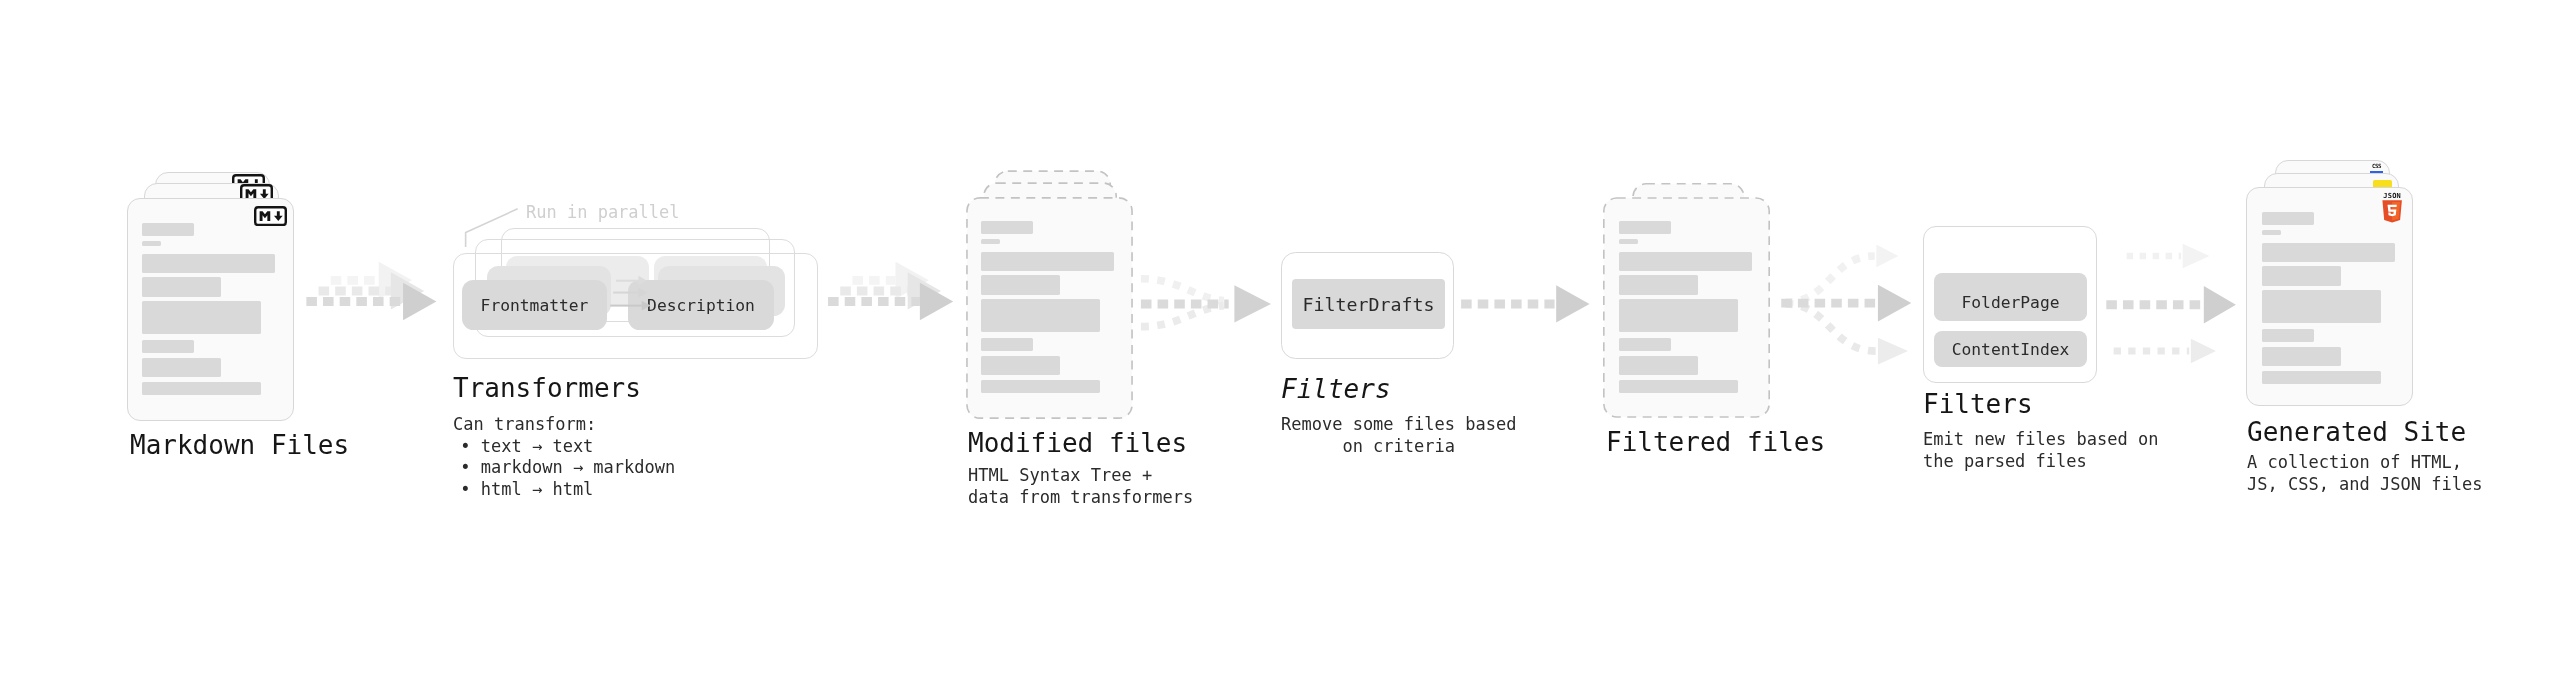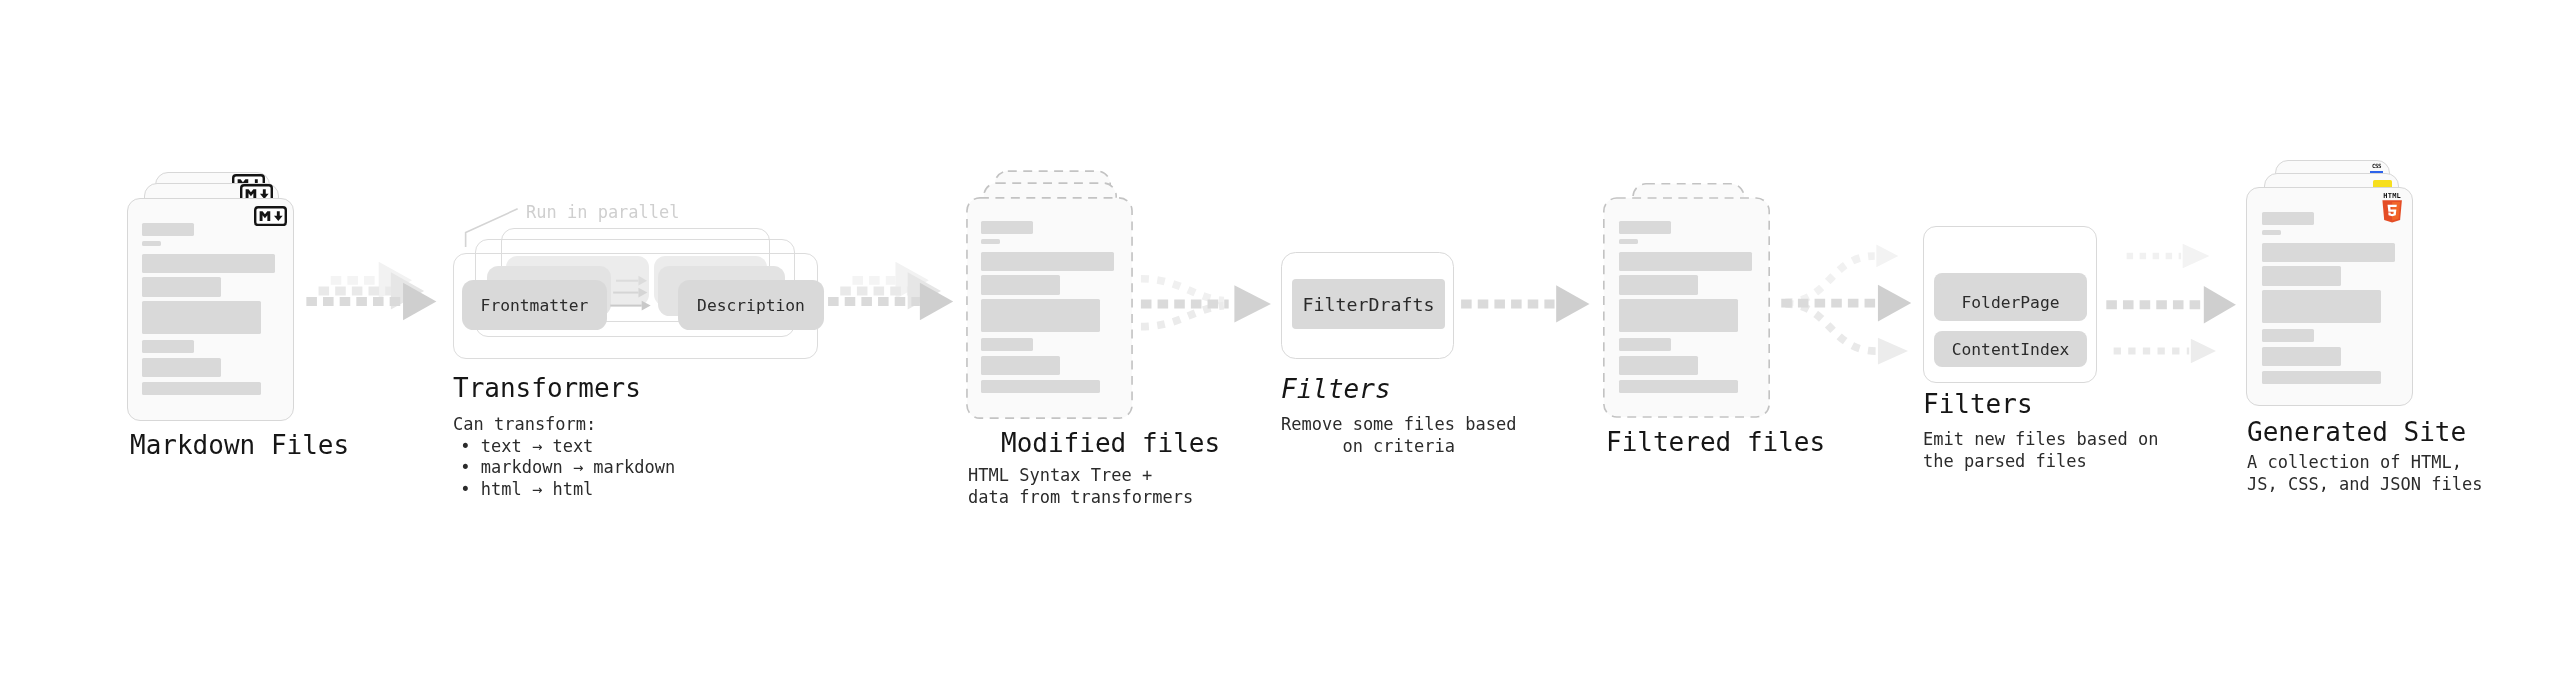--- a/index.html
+++ b/index.html
@@ -123,21 +123,21 @@
     <div class="frame" style="left:501px;top:228px;width:269px;height:94px;"></div>
     <div class="frame" style="left:475px;top:239px;width:320px;height:98px;"></div>
     <div class="frame" style="left:453px;top:253px;width:365px;height:106px;"></div>
     <div class="ghost" style="left:506px;top:256px;width:143px;height:50px;background:#ececec;"></div>
     <div class="ghost" style="left:654px;top:256px;width:113px;height:50px;background:#ececec;"></div>
     <div class="ghost" style="left:487px;top:266px;width:124px;height:50px;background:#e3e3e3;"></div>
     <div class="ghost" style="left:658px;top:266px;width:127px;height:50px;background:#e3e3e3;"></div>
     <div class="pill" style="left:462px;top:280px;width:145px;height:50px;font-size:16.3px;">
       <span class="btn-label">Frontmatter</span>
     </div>
-    <div class="pill" style="left:678px;top:280px;width:146px;height:50px;font-size:16.3px;">
+    <div class="pill" style="left:628px;top:280px;width:146px;height:50px;font-size:16.3px;">
       <span class="btn-label">Description</span>
     </div>
 
     <svg class="layer" style="left:605px;top:272px;z-index:5;" width="53" height="46" viewBox="745 335 65 56">
       <line x1="758.5" y1="345.5" x2="786" y2="345.5" stroke="#dcdcdc" stroke-width="2.5"></line>
       <polygon points="786,339.5 796.5,345.5 786,351.5" fill="#dcdcdc"></polygon>
       <line x1="755" y1="360" x2="786" y2="360" stroke="#d5d5d5" stroke-width="2.5"></line>
       <polygon points="786,354 797,360 786,366" fill="#d5d5d5"></polygon>
       <line x1="751.5" y1="376" x2="790" y2="376" stroke="#c9c9c9" stroke-width="2.5"></line>
       <polygon points="790,370 801,376 790,382" fill="#c9c9c9"></polygon>
@@ -164,21 +164,21 @@
     <div class="sk-body" style="left:981px;top:221px;">
         <div class="sk-line" style="width: 52px; height: 13px; margin-top: 0px;"></div>
         <div class="sk-line" style="width: 18.7px; height: 4.9px; margin-top: 4.9px;"></div>
         <div class="sk-line" style="width: 133px; height: 19.5px; margin-top: 8.1px;"></div>
         <div class="sk-line" style="width: 79px; height: 19.5px; margin-top: 4.1px;"></div>
         <div class="sk-line" style="width: 119px; height: 32.5px; margin-top: 4.1px;"></div>
         <div class="sk-line" style="width: 52px; height: 13px; margin-top: 6.5px;"></div>
         <div class="sk-line" style="width: 79px; height: 19.5px; margin-top: 4.9px;"></div>
         <div class="sk-line" style="width: 119px; height: 13px; margin-top: 4.9px;"></div>
       </div>
-    <div class="title" style="left:968px;top:430px;margin-left:33px;">Modified files</div>
+    <div class="title" style="left:968px;top:430px;">Modified files</div>
     <div class="caption" style="left:968px;top:465px;">
       <div>HTML Syntax Tree +</div>
       <div>data from transformers</div>
     </div>
   </div>
 
   <div>
     <div class="framefill" style="left:1281px;top:252px;width:173px;height:107px;border-radius:14.6px;"></div>
     <div class="pill" style="left:1292px;top:279px;width:153px;height:50px;font-size:18.3px;border-radius:4px;">
       <span class="btn-label">FilterDrafts</span>
@@ -231,21 +231,21 @@
   <div>
     <div class="card-solid" style="left:2275px;top:160px;width:115px;height:98px;"></div>
     <div class="abs" style="left:2370px;top:164px;width:13px;text-align:center;">
       <div style="font-size:5.7px;font-weight:bold;color:#141414;line-height:5.7px;letter-spacing:-0.4px;">CSS</div>
       <div style="width:13px;height:2.4px;background:#2d63ea;margin-top:1.2px;"></div>
     </div>
     <div class="card-solid" style="left:2264px;top:173px;width:135px;height:98px;"></div>
     <div class="abs" style="left:2373px;top:180px;width:18.7px;height:11.4px;background:#f7df1e;border-radius:1.6px;"></div>
     <div class="card-solid" style="left:2246px;top:187px;width:167px;height:219px;"></div>
     <div class="abs" style="left:2382px;top:193px;width:20.3px;text-align:center;">
-      <div style="font-size:7px;font-weight:bold;color:#141414;line-height:6.5px;letter-spacing:0.2px;">HTML</div>
+      <div style="font-size:7px;font-weight:bold;color:#141414;line-height:6.5px;letter-spacing:0.2px;">JSON</div>
       <svg width="20.3" height="23" viewBox="0 0 25 28" style="display:block;margin-top:0.8px;">
         <polygon points="0.5,0 24.5,0 22.3,24.4 12.5,27.4 2.7,24.4" fill="#e44d26"></polygon>
         <polygon points="12.5,2.2 12.5,25.2 20.4,22.8 22.3,2.2" fill="#f16529"></polygon>
         <path d="M6.8 5.7 L18.2 5.7 L17.9 8.6 L10.3 8.6 L10.55 11.4 L17.65 11.4 L16.95 18.6 L12.5 20 L8.05 18.6 L7.75 15.1 L10.65 15.1 L10.8 16.7 L12.5 17.2 L14.2 16.7 L14.45 14.2 L7.85 14.2 Z" fill="#ffffff"></path>
       </svg>
     </div>
     <div class="sk-body" style="left:2262px;top:212px;">
         <div class="sk-line" style="width: 52px; height: 13px; margin-top: 0px;"></div>
         <div class="sk-line" style="width: 18.7px; height: 4.9px; margin-top: 4.9px;"></div>
         <div class="sk-line" style="width: 133px; height: 19.5px; margin-top: 8.1px;"></div>

